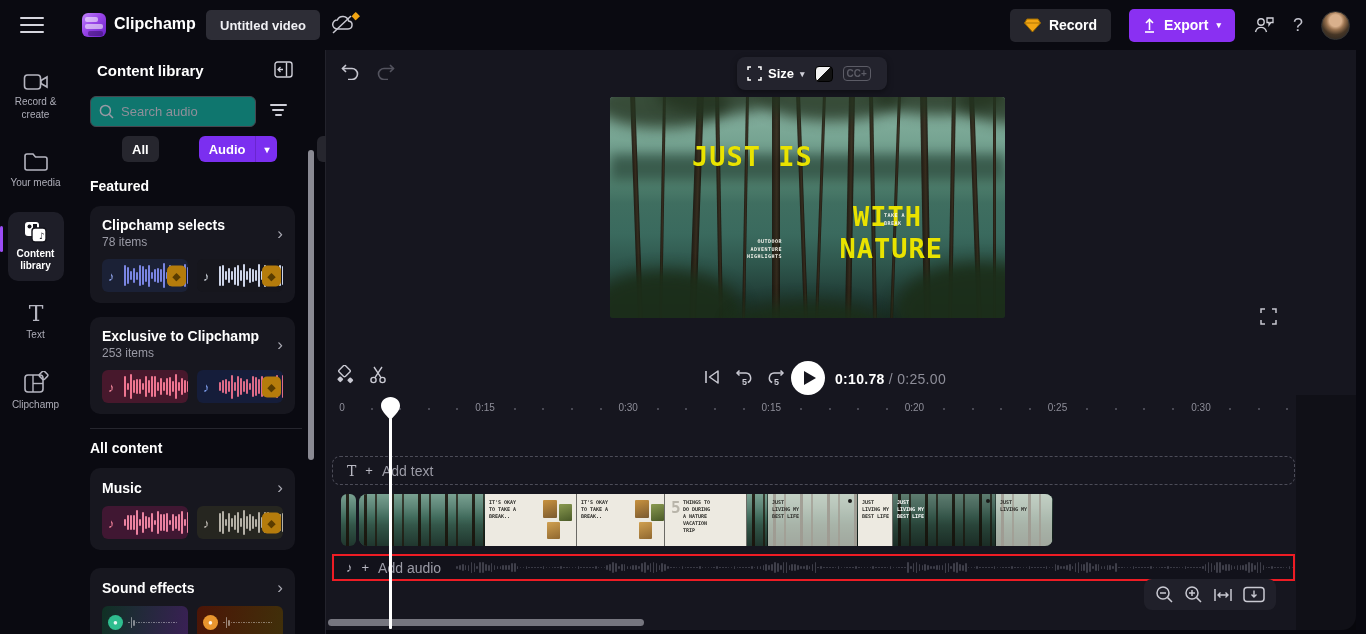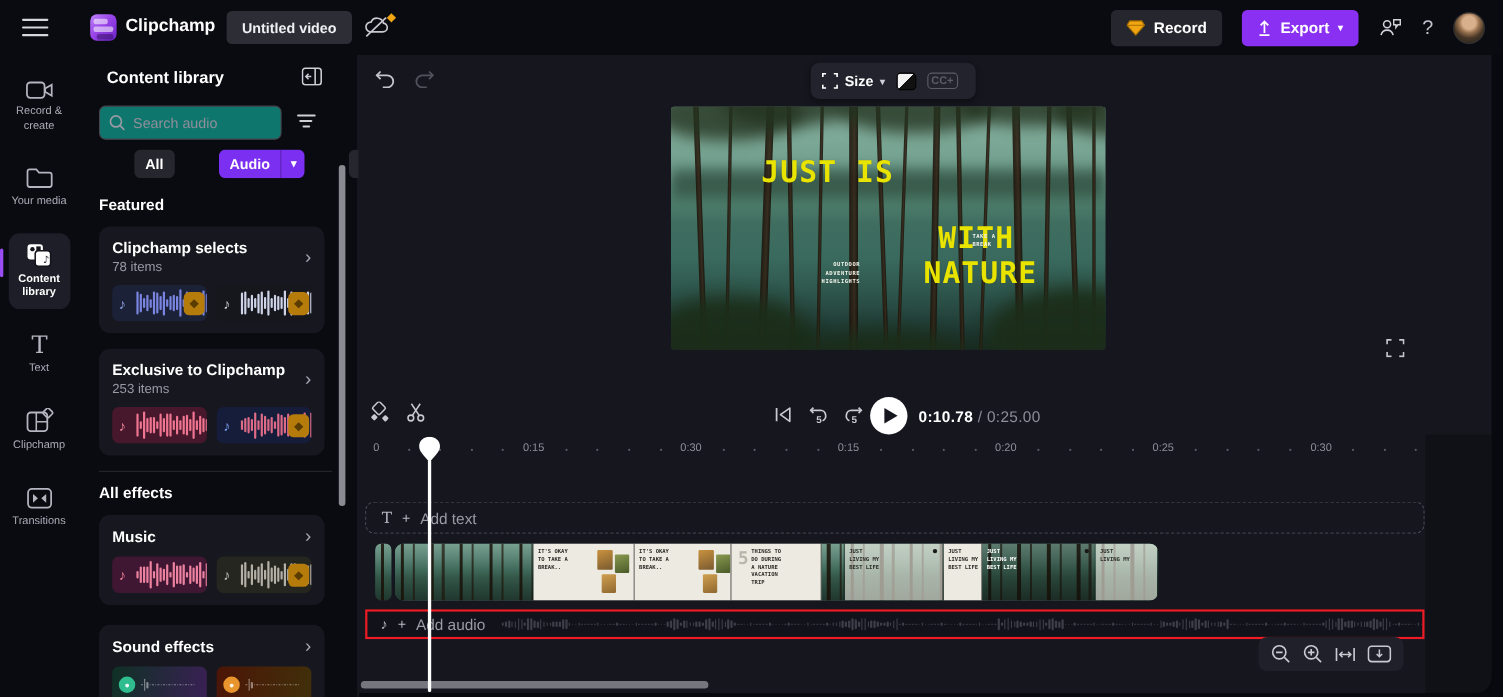--- a/index.html
+++ b/index.html
@@ -237,27 +237,20 @@
     <span class="lbl">Text</span>
   </div>
   <div class="side-item">
     <svg width="26" height="24" viewBox="0 0 26 24">
         <rect x="2" y="4" width="18" height="17" rx="3" fill="none" stroke="currentColor" stroke-width="1.6"></rect>
         <line x1="10" y1="4" x2="10" y2="21" stroke="currentColor" stroke-width="1.4"></line>
         <line x1="10" y1="12.5" x2="20" y2="12.5" stroke="currentColor" stroke-width="1.4"></line>
         <rect x="17" y="0.8" width="7" height="7" rx="1.5" transform="rotate(45 20.5 4.3)" fill="none" stroke="currentColor" stroke-width="1.5"></rect>
       </svg>
     <span class="lbl">Clipchamp</span>
-  </div>
-  <div class="side-item">
-    <svg width="24" height="22" viewBox="0 0 24 22">
-        <rect x="1.5" y="2.5" width="21" height="17" rx="3.5" fill="none" stroke="currentColor" stroke-width="1.6"></rect>
-        <path d="M6 7v8l4.5-4zM18 7v8l-4.5-4z" fill="currentColor"></path>
-      </svg>
-    <span class="lbl">Transitions</span>
   </div>
 </div>
 
 <div id="library">
   <div class="lib-head">Content library</div>
   <div class="collapse-ic">
     <svg width="19" height="17" viewBox="0 0 19 17">
         <rect x="1" y="1" width="17" height="15" rx="2.5" fill="none" stroke="#cfcfd8" stroke-width="1.4"></rect>
         <line x1="12.5" y1="1.5" x2="12.5" y2="15.5" stroke="#cfcfd8" stroke-width="1.4"></line>
         <path d="M9 8.5H4.5M6.5 6l-2.5 2.5L6.5 11" fill="none" stroke="#cfcfd8" stroke-width="1.3"></path>
@@ -421,21 +414,21 @@
             <i style="height: 23.9px; background: rgb(221, 107, 136);"></i>
             <i style="height: 5.3px; background: rgb(221, 107, 136);"></i>
             <i style="height: 22.1px; background: rgb(221, 107, 136);"></i>
           </div>
           <span class="badge">◆</span>
         </div>
       </div>
   </div>
 
   <div class="divider" style="top:378px;"></div>
-  <div class="sec-head" style="top:390px;">All effects</div>
+  <div class="sec-head" style="top:390px;">All content</div>
 
   <div class="card" style="top:418px;">
     <div class="t-row">
         <div class="c-title">Music</div>
         <span class="chevr">›</span>
       </div>
     <div class="thumbs">
         <div class="thumb" style="background: rgb(64, 23, 50);">
           <span class="note" style="color: rgb(240, 128, 152);">♪</span>
           <div class="bars">

